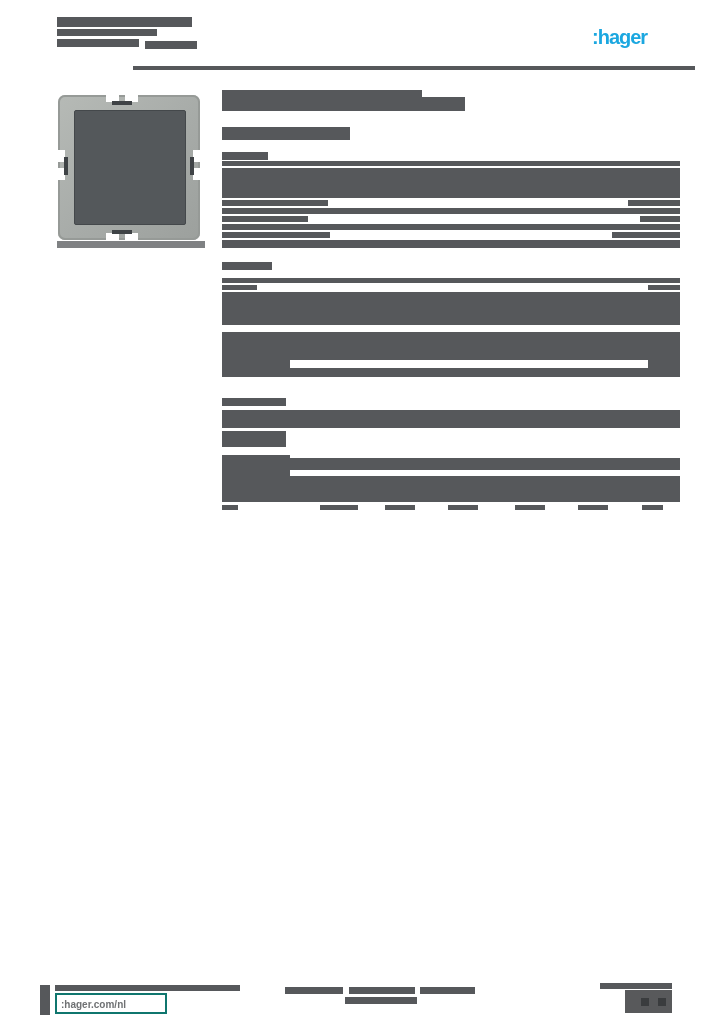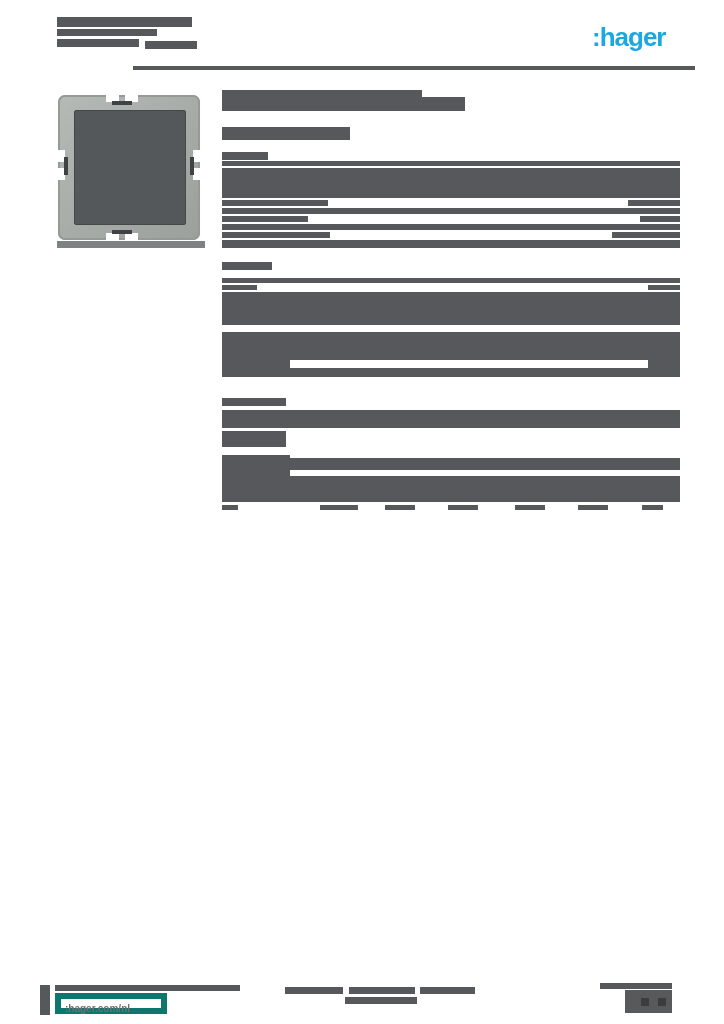--- a/index.html
+++ b/index.html
@@ -12,21 +12,21 @@
   }
   .bar{position:absolute;background:var(--ink);}
   :root{
     --ink:#56585b;
     --ink-light:#7f8183;
     --ink-dark:#3a3c3e;
   }
   
   .logo{
     position:absolute;left:592px;top:24px;width:84px;height:26px;
-    font-size:26px;font-weight:bold;letter-spacing:-1px;
+    font-size:20px;font-weight:bold;letter-spacing:-1px;
     line-height:26px;
   }
   
   .photo{
     position:absolute;left:58px;top:95px;width:142px;height:145px;
     background:linear-gradient(135deg,#b6bab6 0%,#a7aba8 55%,#9ca09d 100%);
     border-radius:7px;
     box-shadow:inset 0 0 0 2px #969a97;
   }
   .photo .plate{
@@ -43,21 +43,21 @@
   .photo .notch.n-r1{right:-1px;top:55px;width:8px;height:12px;}
   .photo .notch.n-r2{right:-1px;top:73px;width:8px;height:12px;}
   .photo .claw{position:absolute;background:#3f4346;}
   .photo .claw.c-t{left:54px;top:6px;width:20px;height:4px;}
   .photo .claw.c-b{left:54px;bottom:6px;width:20px;height:4px;}
   .photo .claw.c-l{left:6px;top:62px;width:4px;height:18px;}
   .photo .claw.c-r{right:6px;top:62px;width:4px;height:18px;}
   
   .weblink-box{
     position:absolute;left:55px;top:993px;width:112px;height:21px;
-    background:#ffffff;border:6px solid #0f766e;
+    background:#ffffff;border:2px solid #0f766e;
     box-sizing:border-box;
   }
   .weblink-box .weblink{
     display:block;padding:4px 0 0 4px;
     font-size:10px;color:#6f7173;text-decoration:none;font-weight:bold;
   }
   
   .pagebox{
     position:absolute;left:625px;top:990px;width:47px;height:23px;
     background:#58595b;

